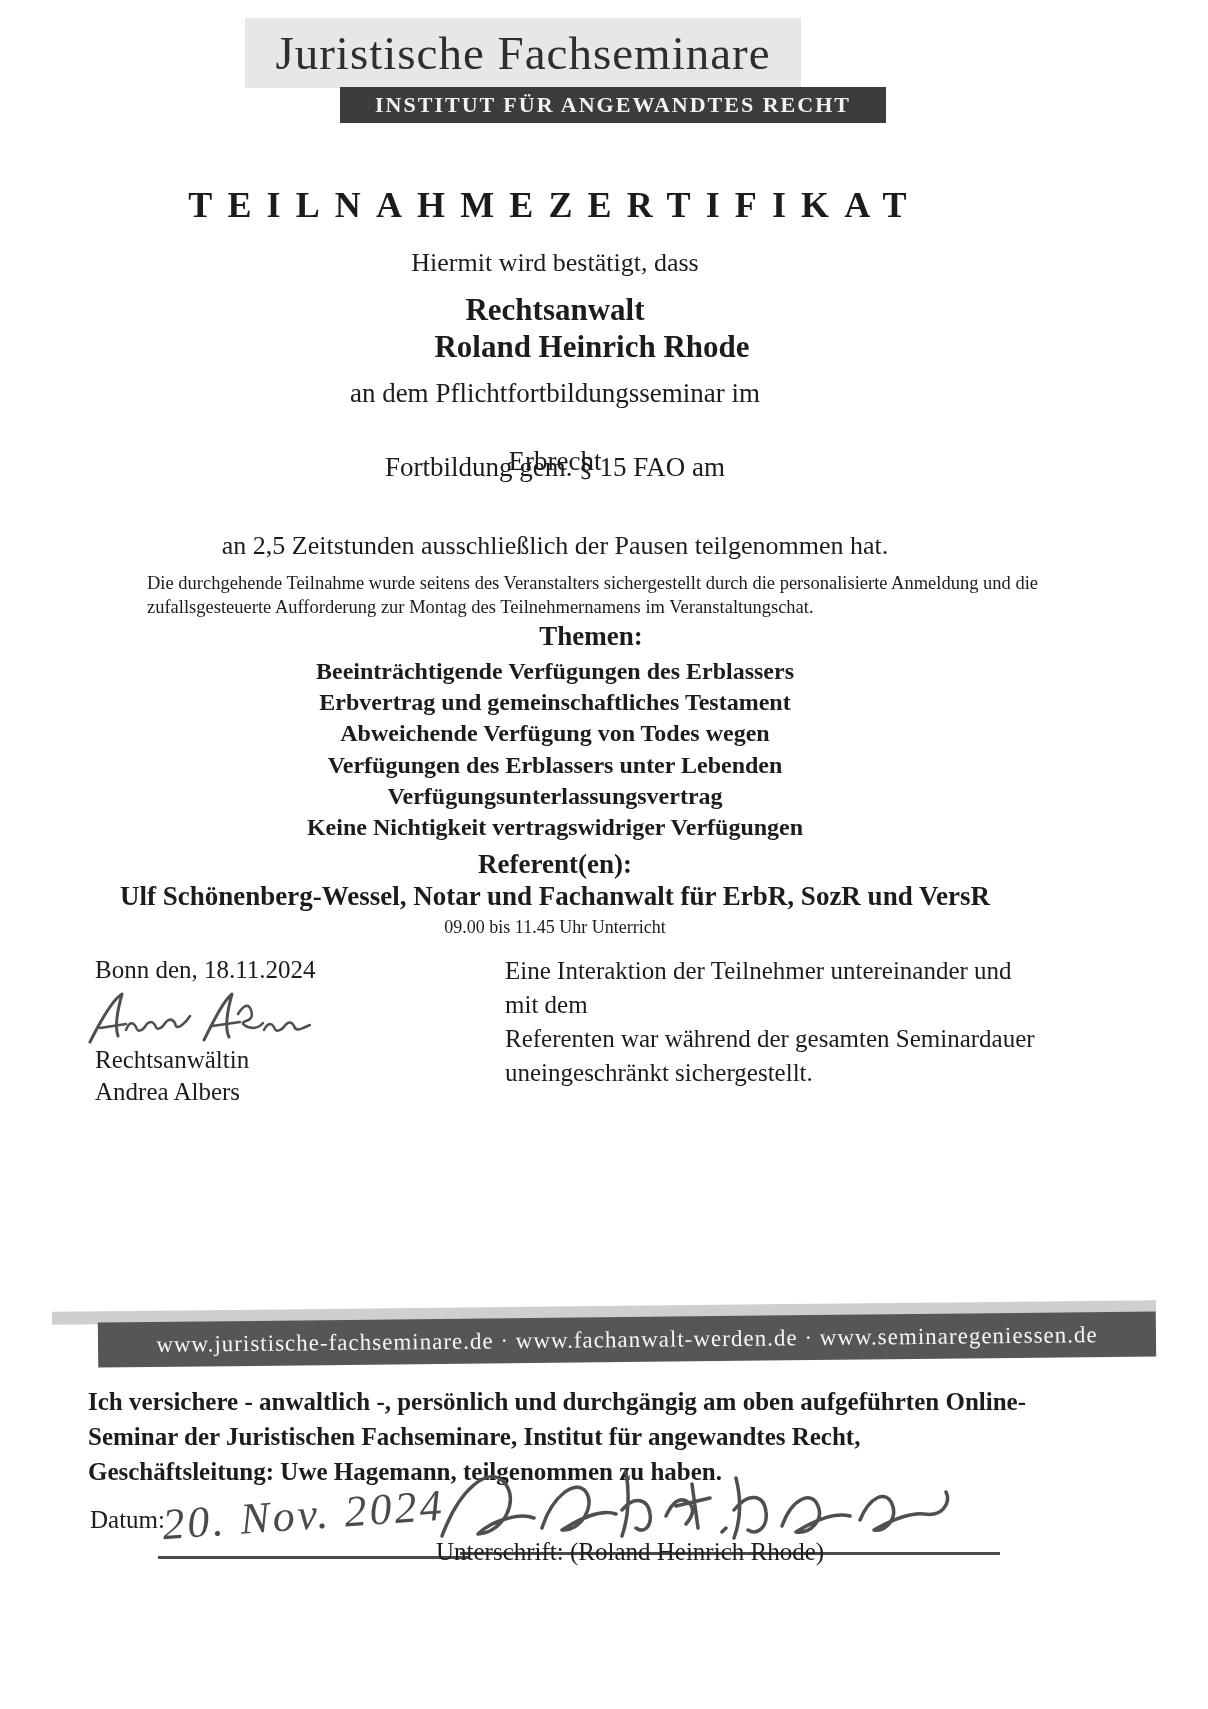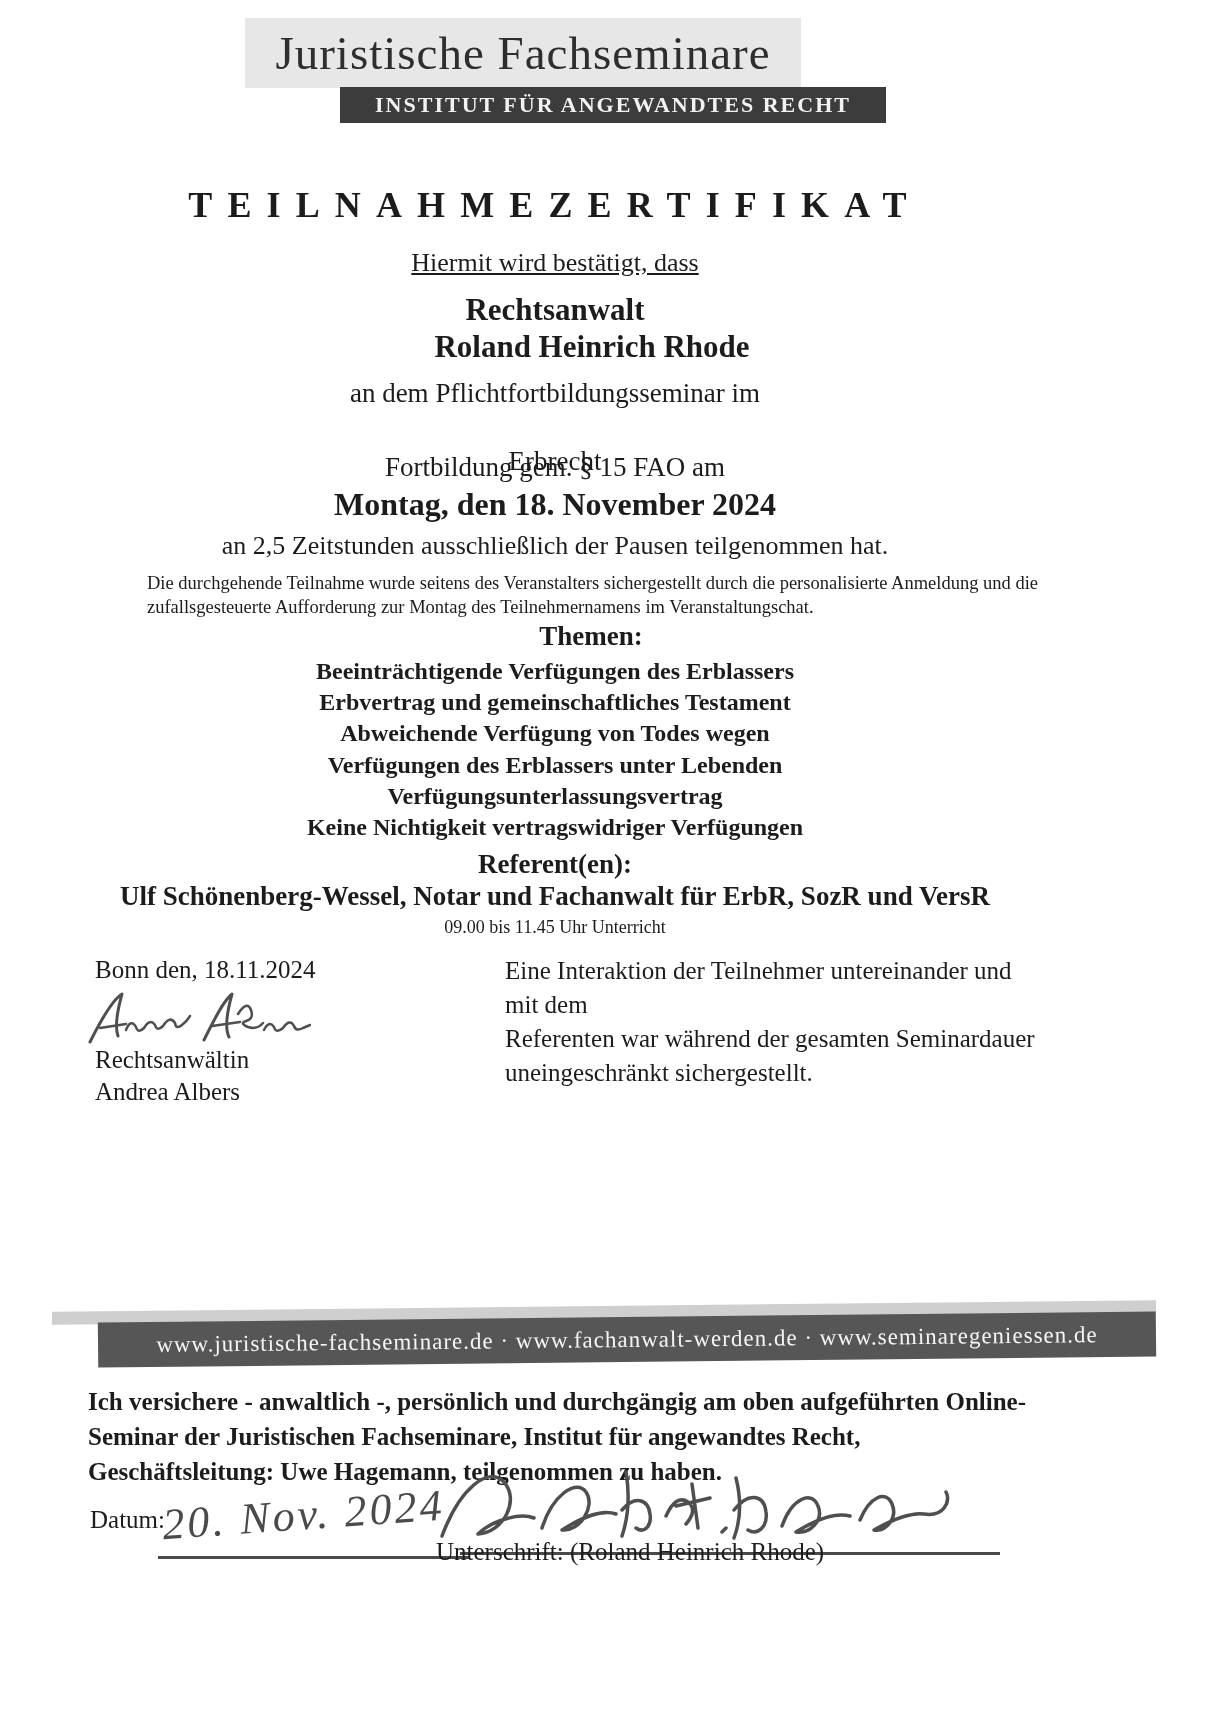--- a/index.html
+++ b/index.html
@@ -23,21 +23,21 @@
     letter-spacing:1px;
   }
   .institut-bar{
     left:340px;top:87px;width:546px;height:36px;
     background:#3c3c3c;
     display:flex;align-items:center;justify-content:center;
     color:#f2f2f2;font-size:22px;font-weight:bold;letter-spacing:2px;
   }
   
   .cert-title{top:184px;font-size:36px;font-weight:bold;letter-spacing:0.42em;}
-  .intro{top:248px;font-size:26px;text-decoration:underline;}
+  .intro{top:248px;font-size:26px;}
   .holder-title{top:292px;font-size:31px;font-weight:bold;}
   .holder-name{top:329px;font-size:31px;font-weight:bold;padding-left:37px;}
   .seminar-intro{top:378px;font-size:27px;}
   .subject{top:417px;font-size:27px;margin-top:29px;}
   .regulation{top:452px;font-size:27px;}
   .date-line{top:486px;font-size:32px;font-weight:bold;}
   .duration{top:531px;font-size:26px;}
   .fineprint{left:147px;top:571px;width:940px;font-size:18.5px;line-height:24px;text-align:left;}
   .themen-h{top:621px;font-size:27px;font-weight:bold;margin-left:36px;}
   .topic{font-size:24px;font-weight:bold;}
@@ -87,21 +87,20 @@
     <span>INSTITUT FÜR ANGEWANDTES RECHT</span>
   </div>
 
   <div class="abs center-line cert-title">TEILNAHMEZERTIFIKAT</div>
   <div class="abs center-line intro">Hiermit wird bestätigt, dass</div>
   <div class="abs center-line holder-title">Rechtsanwalt</div>
   <div class="abs center-line holder-name">Roland Heinrich Rhode</div>
   <div class="abs center-line seminar-intro">an dem Pflichtfortbildungsseminar im</div>
   <div class="abs center-line subject">Erbrecht</div>
   <div class="abs center-line regulation">Fortbildung gem. § 15 FAO am</div>
-  <div class="abs center-line date-line">Montag, den 18. November 2024</div>
   <div class="abs center-line duration">an 2,5 Zeitstunden ausschließlich der Pausen teilgenommen hat.</div>
 
   <div class="abs fineprint">
     <div>Die durchgehende Teilnahme wurde seitens des Veranstalters sichergestellt durch die personalisierte Anmeldung und die</div>
     <div>zufallsgesteuerte Aufforderung zur Montag des Teilnehmernamens im Veranstaltungschat.</div>
   </div>
 
   <div class="abs center-line themen-h">Themen:</div>
   <div class="abs center-line topic t0">Beeinträchtigende Verfügungen des Erblassers</div>
   <div class="abs center-line topic t1">Erbvertrag und gemeinschaftliches Testament</div>

